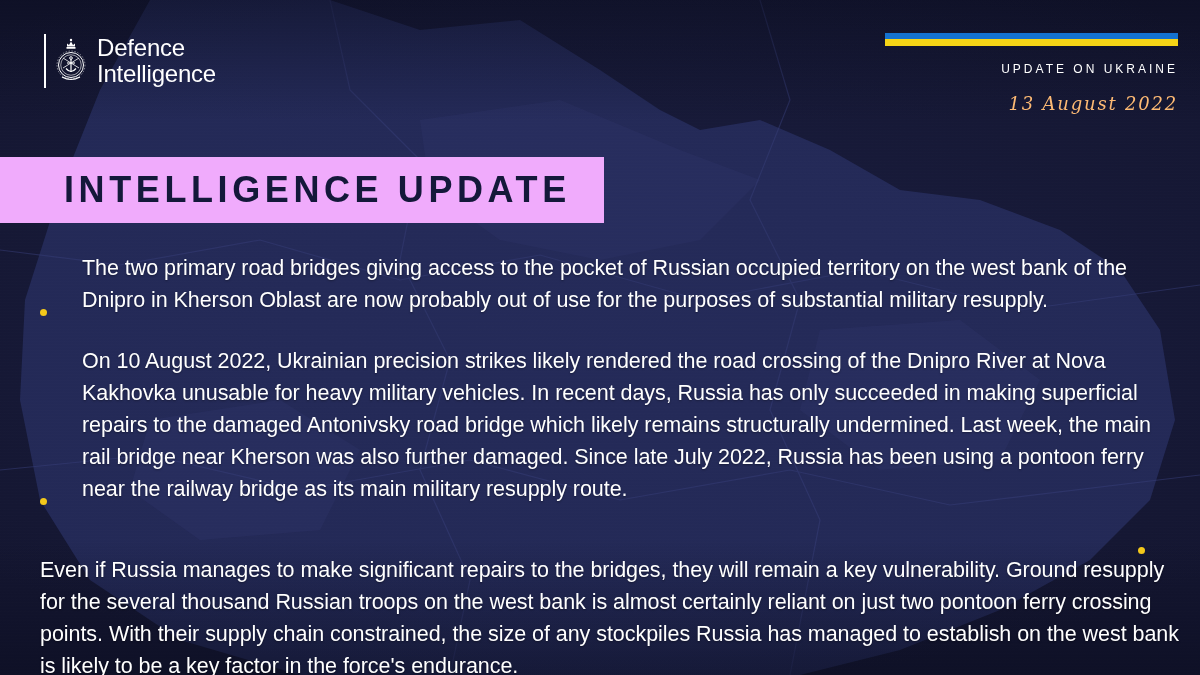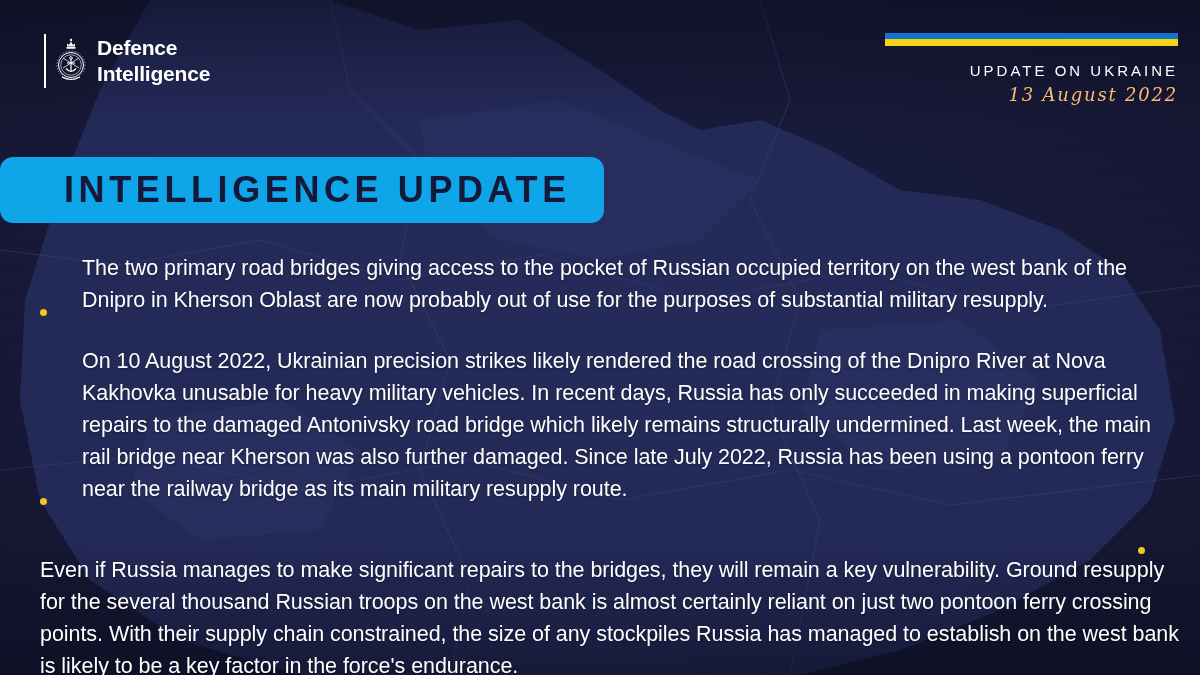--- a/index.html
+++ b/index.html
@@ -62,23 +62,23 @@
     flex: none;
   }
   .crest {
     width: 30px;
     height: 48px;
     flex: none;
     margin-right: 11px;
   }
   .logo-text {
     color: #ffffff;
-    font-size: 21px;
+    font-size: 24px;
     line-height: 26px;
-    font-weight: 700;
+    font-weight: 400;
     letter-spacing: -0.2px;
     white-space: pre-line;
   }
 
   
   .topright {
     position: absolute;
     right: 22px;
     top: 33px;
     width: 300px;
@@ -87,46 +87,45 @@
   .flagbar {
     width: 293px;
     height: 13px;
     margin-left: auto;
     margin-bottom: 16px;
   }
   .flagbar .blue { height: 6px; background: #1472d0; }
   .flagbar .yellow { height: 7px; background: #f5d416; }
   .update-title {
     color: #ffffff;
-    font-size: 15px;
+    font-size: 12px;
     letter-spacing: 3.0px;
     font-weight: 400;
-    margin-bottom: 5px;
+    margin-bottom: 17px;
     white-space: nowrap;
   }
   .update-date {
     color: #fdba74;
     font-size: 18px;
     letter-spacing: 1.8px;
     font-style: italic;
     font-family: "DejaVu Serif", serif;
     white-space: nowrap;
   }
 
   
   .banner {
     position: absolute;
     left: 0;
     top: 157px;
     width: 604px;
     height: 66px;
-    background: #0ea5e9;
+    background: #f0abfc;
     display: flex;
     align-items: center;
-    border-radius: 13px;
   }
   .banner-text {
     color: #14183a;
     font-size: 36px;
     font-weight: 700;
     letter-spacing: 4.6px;
     margin-left: 64px;
   }
 
   

